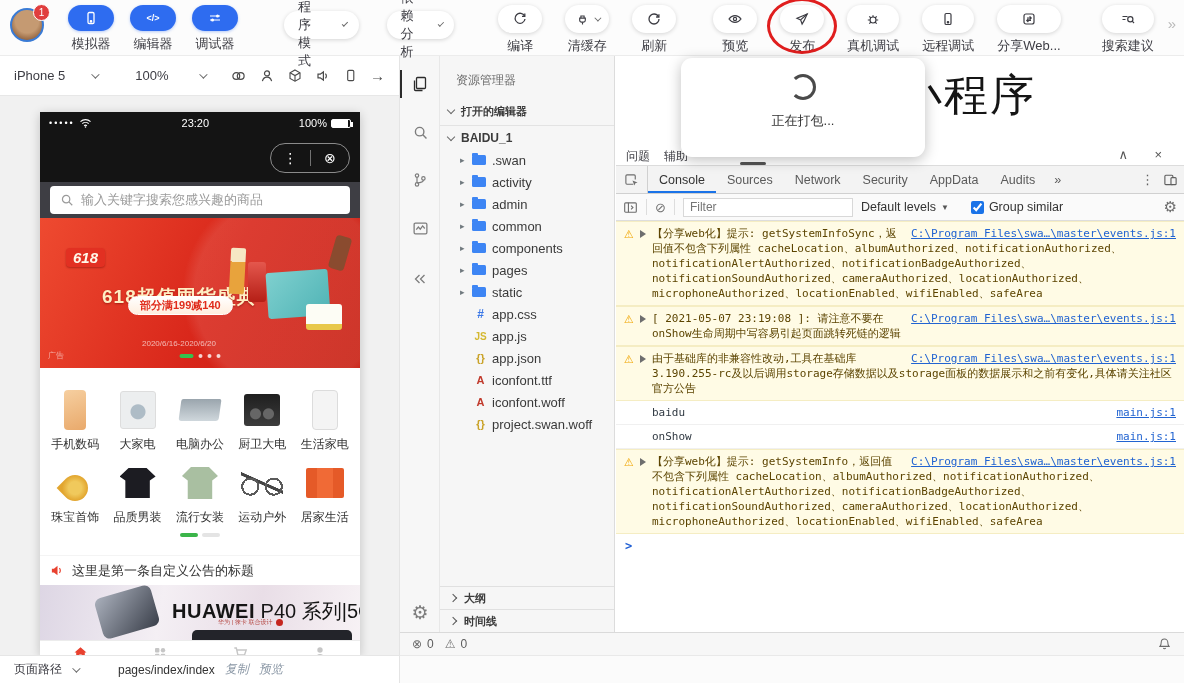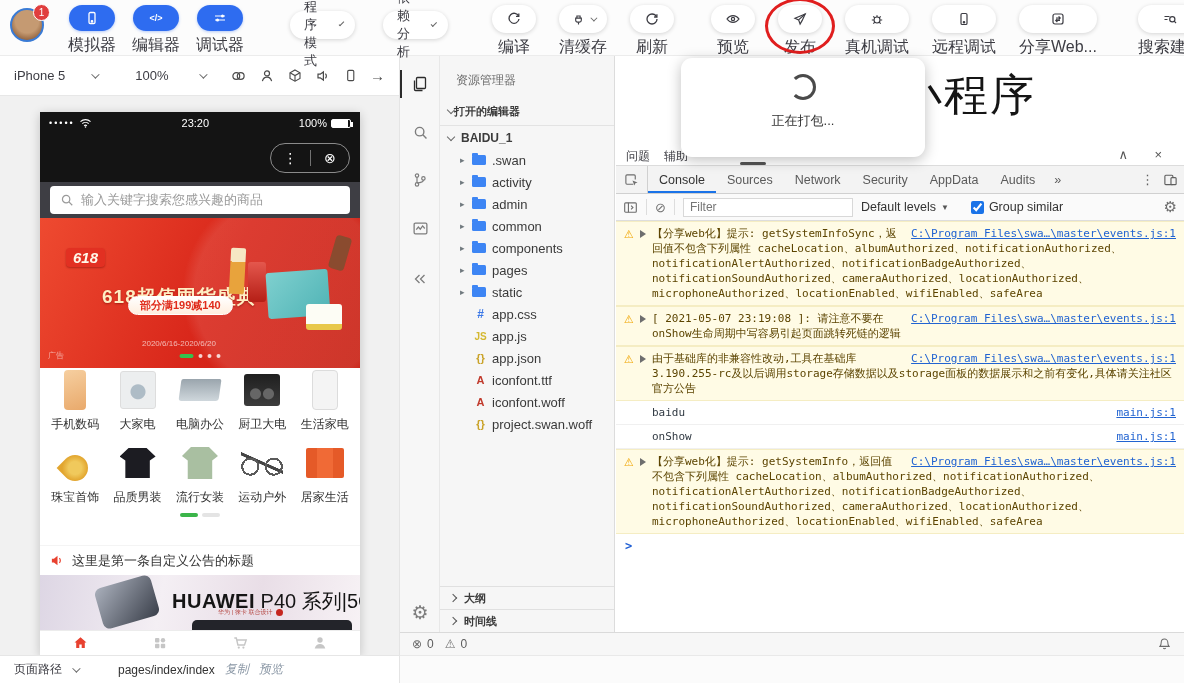--- a/index.html
+++ b/index.html
@@ -7,21 +7,21 @@
   .app { position:relative; width:1184px; height:683px; background:#fff; overflow:hidden; font-family:"Liberation Sans",sans-serif; }
 
   
   .toolbar { position:absolute; left:0; top:0; width:1184px; height:56px; background:#fcfcfc; border-bottom:1px solid #ececec; display:flex; padding:5px 8px 0 10px; z-index:5; }
   .avatar-wrap { position:relative; margin-top:3px; width:38px; }
   .avatar { width:34px; height:34px; border-radius:50%; border:2px solid #3a7bd5; background:radial-gradient(circle at 50% 38%, #c59a72 48%, #9a6b45 75%, #7a5234); }
   .badge { position:absolute; top:-4px; right:-6px; min-width:17px; height:17px; border-radius:9px; background:#e03e3e; color:#fff; font-size:10px; line-height:15px; text-align:center; border:1px solid #fff; padding:0 3px; }
   .navgroup { display:flex; gap:16px; margin-left:24px; }
   .navbtn { text-align:center; }
   .bpill { width:46px; height:26px; border-radius:14px; background:#2e6cf0; display:flex; align-items:center; justify-content:center; margin:0 auto; box-shadow:0 1px 3px rgba(46,108,240,.35); color:#fff; }
-  .alabel { font-size:16px; color:#3c3c43; margin-top:4px; white-space:nowrap; }
+  .alabel { font-size:13px; color:#3c3c43; margin-top:4px; white-space:nowrap; }
   .dd { height:28px; border-radius:15px; background:#fff; box-shadow:0 1px 4px rgba(0,0,0,.16); display:flex; align-items:center; gap:18px; padding:0 14px; font-size:13px; color:#3c3c43; }
   .dd-mode { margin-left:46px; margin-top:6px; }
   .dd-deps { margin-left:28px; margin-top:6px; }
   .caret { display:inline-block; width:6px; height:6px; border-right:1.4px solid #6a6a6a; border-bottom:1.4px solid #6a6a6a; transform:rotate(45deg) translateY(-2px); }
   .actions { display:flex; gap:23px; margin-left:44px; }
   .action { text-align:center; position:relative; }
   .wpill { min-width:44px; height:28px; border-radius:14px; background:#fff; display:flex; align-items:center; justify-content:center; margin:0 auto; box-shadow:0 1px 4px rgba(0,0,0,.16); gap:4px; padding:0 8px; color:#3c3c43; }
   .act-preview { margin-left:14px; }
   .act-search { margin-left:18px; }
   .ring { position:absolute; left:50%; top:-7px; transform:translateX(-50%); width:70px; height:56px; border:3px solid #e01e1e; border-radius:50%; pointer-events:none; }
@@ -61,21 +61,21 @@
   .bdots { position:absolute; left:50%; bottom:10px; transform:translateX(-50%); display:flex; gap:5px; align-items:center; }
   .bdots .bar { width:14px; height:4px; border-radius:2px; background:#35c24d; }
   .bdots .dot { width:4px; height:4px; border-radius:50%; background:rgba(255,255,255,.8); }
   .prod { position:absolute; }
   .prod-beer { left:190px; top:30px; width:15px; height:46px; background:linear-gradient(#f6e7c4 0 30%,#e8a33c 30%); border-radius:2px; transform:rotate(3deg); }
   .prod-can { left:208px; top:44px; width:18px; height:40px; background:linear-gradient(#e4574d,#b51f16); border-radius:3px; }
   .prod-box { left:227px; top:53px; width:62px; height:46px; background:linear-gradient(135deg,#7fd0cf,#4fb3b5); border-radius:3px; transform:rotate(-4deg); }
   .prod-tissue { left:266px; top:86px; width:36px; height:26px; background:#fdfdf5; border-bottom:6px solid #e8c84a; border-radius:3px; }
   .prod-meat { left:292px; top:18px; width:16px; height:34px; background:#8a4b2f; border-radius:4px; transform:rotate(16deg); }
 
-  .p-grid { height:177px; background:#fff; padding-top:0; }
+  .p-grid { height:177px; background:#fff; padding-top:10px;margin-top:10px; }
   .grow { display:flex; justify-content:space-around; padding:0 4px; }
   .grow + .grow { margin-top:8px; }
   .cat { width:58px; text-align:center; }
   .cimg { height:44px; display:flex; align-items:center; justify-content:center; margin-bottom:4px; }
   .cimg > i { display:block; }
   .clabel { font-size:12px; color:#333; white-space:nowrap; }
   .c-phone { width:22px; height:40px; background:linear-gradient(160deg,#f6cfa0,#e9a96b); border-radius:4px; }
   .c-washer { width:36px; height:38px; background:radial-gradient(circle at 50% 55%, #aebcc6 0 7px, #eceeef 8px); border:1px solid #ddd; border-radius:3px; }
   .c-laptop { width:40px; height:22px; background:linear-gradient(#9aa5ad,#cfd7dc); border-radius:2px 2px 3px 3px; transform:skewX(-8deg); }
   .c-hood { width:36px; height:32px; background:radial-gradient(circle at 32% 62%, #666 0 5px, transparent 6px),radial-gradient(circle at 68% 62%, #666 0 5px, transparent 6px),linear-gradient(#1f1f1f,#3c3c3c); border-radius:3px; }
@@ -108,21 +108,21 @@
   
   .strip { position:absolute; left:400px; top:56px; width:40px; height:576px; background:#f7f7f7; border-right:1px solid #e8e8e8; }
   .strip .sitem { position:absolute; left:0; width:40px; height:40px; display:flex; align-items:center; justify-content:center; color:#7d7d7d; }
   .strip .active { color:#2b2b2b; }
   .strip .active::before { content:""; position:absolute; left:0; top:6px; width:2px; height:28px; background:#2b2b2b; }
   .s-gear { font-size:19px; color:#8a8a8a; }
 
   
   .explorer { position:absolute; left:440px; top:56px; width:175px; height:576px; background:#f6f6f6; border-right:1px solid #dcdcdc; font-size:13px; color:#3a3a3a; }
   .ex-title { padding:16px 0 12px 16px; font-size:12px; color:#6b6b6b; }
-  .ex-open { display:flex; align-items:center; gap:0; font-size:11px; font-weight:bold; color:#3c3c3c; padding:3px 0 6px 8px; border-bottom:1px solid #e3e3e3; }
+  .ex-open { display:flex; align-items:center; gap:7px; font-size:11px; font-weight:bold; color:#3c3c3c; padding:3px 0 6px 8px; border-bottom:1px solid #e3e3e3; }
   .ex-proj { display:flex; align-items:center; gap:7px; font-size:12px; font-weight:bold; color:#3c3c3c; padding:5px 0 4px 8px; }
   .trow { display:flex; align-items:center; height:22px; padding-left:20px; }
   .tw { color:#70797e; font-size:9px; width:12px; }
   .fold { width:14px; height:10px; background:#3d85f4; border-radius:1.5px; position:relative; margin-right:6px; }
   .fold::before { content:""; position:absolute; top:-2px; left:0; width:6px; height:3px; background:#3d85f4; border-radius:1px 1px 0 0; }
   .frow { display:flex; align-items:center; height:22px; padding-left:32px; }
   .fbadge { width:17px; margin-right:3px; font-weight:bold; font-size:10px; text-align:center; }
   .b-css { color:#3b78e7; font-size:12px; }
   .b-js { color:#d4b830; }
   .b-json { color:#c9a227; font-size:11px; }

